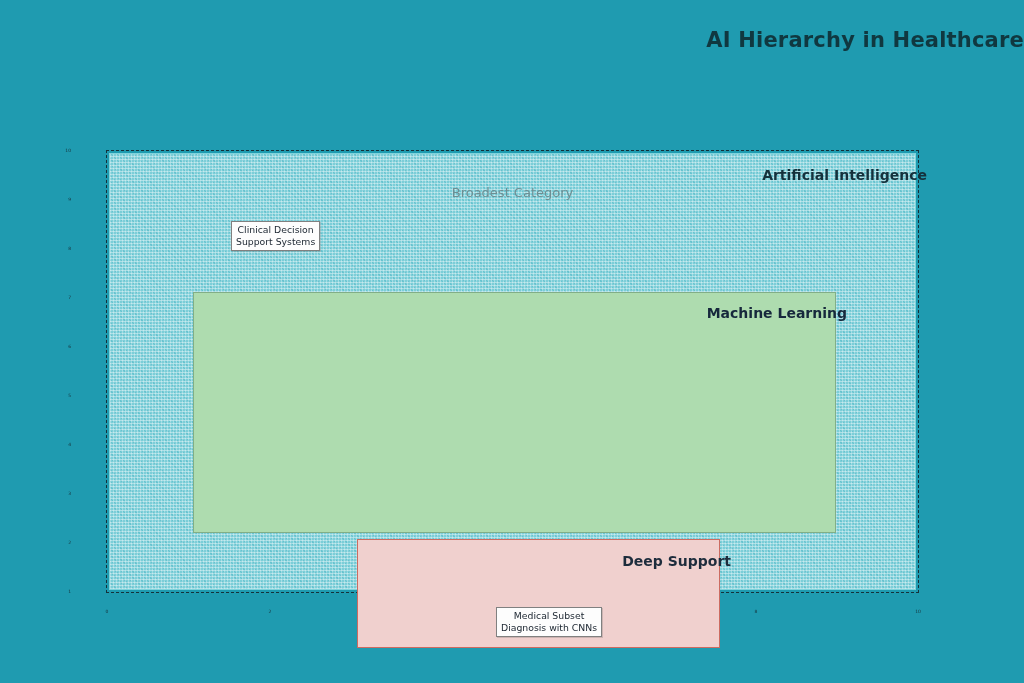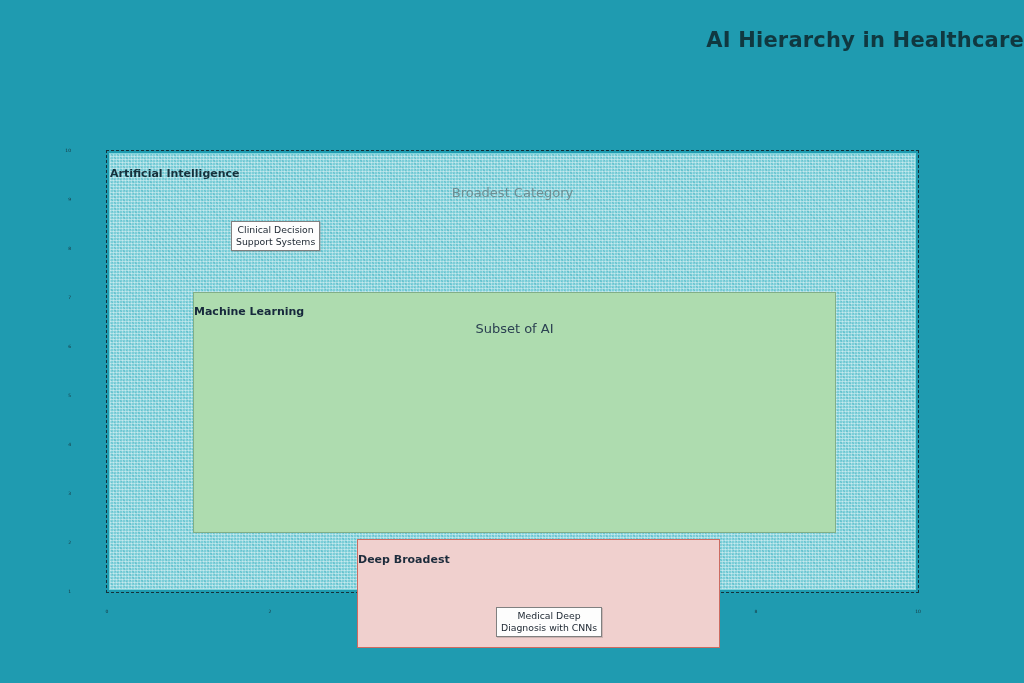--- a/index.html
+++ b/index.html
@@ -82,25 +82,25 @@
     transform: translateX(-50%);
   }
 
   
   .layer {
     position: absolute;
     box-sizing: border-box;
   }
   .layer-title {
     position: absolute;
-    left: 0;
+    left: 12px;
     width: 100%;
-    text-align: left;
+    text-align: right;
     font-weight: bold;
-    font-size: 11px;
+    font-size: 14px;
     color: #162a3c;
     white-space: nowrap;
   }
   .layer-sub {
     position: absolute;
     left: 0;
     width: 100%;
     text-align: center;
     font-size: 13px;
     white-space: nowrap;
@@ -212,27 +212,26 @@
     <div class="layer-title">Artificial Intelligence</div>
     <div class="layer-sub">Broadest Category</div>
 
     <div class="callout" id="callout-cdss">
       <span class="callout-line">Clinical Decision</span>
       <span class="callout-line">Support Systems</span>
     </div>
 
     <div class="layer" id="layer-ml">
       <div class="layer-title">Machine Learning</div>
-      <div class="layer-sub">Subset of AI</div>
 
 
       <div class="layer" id="layer-dl">
-        <div class="layer-title">Deep Broadest</div>
+        <div class="layer-title">Deep Support</div>
       </div>
 
       <div class="callout" id="callout-medimg">
-        <span class="callout-line">Medical Deep</span>
+        <span class="callout-line">Medical Subset</span>
         <span class="callout-line">Diagnosis with CNNs</span>
       </div>
 
     </div>
   </div>
 </div>
 
 </body></html>

